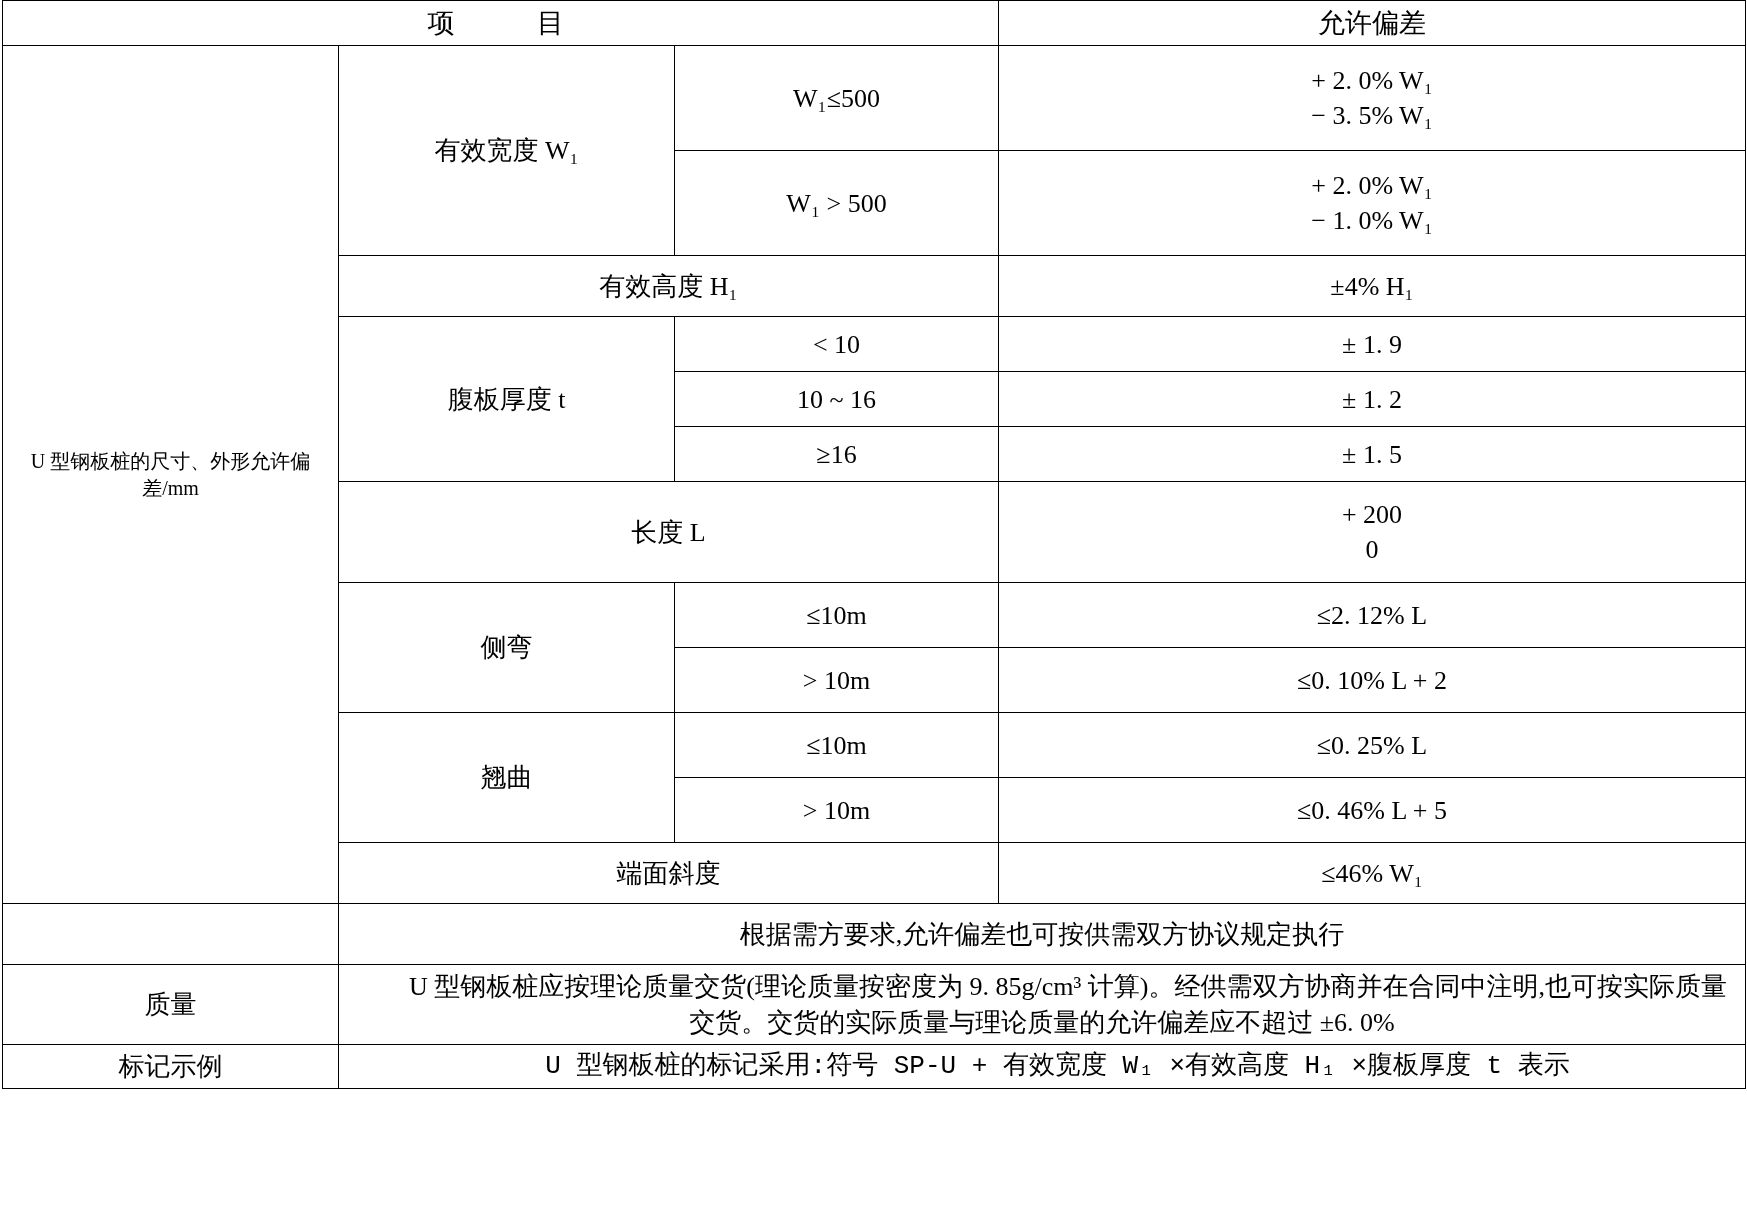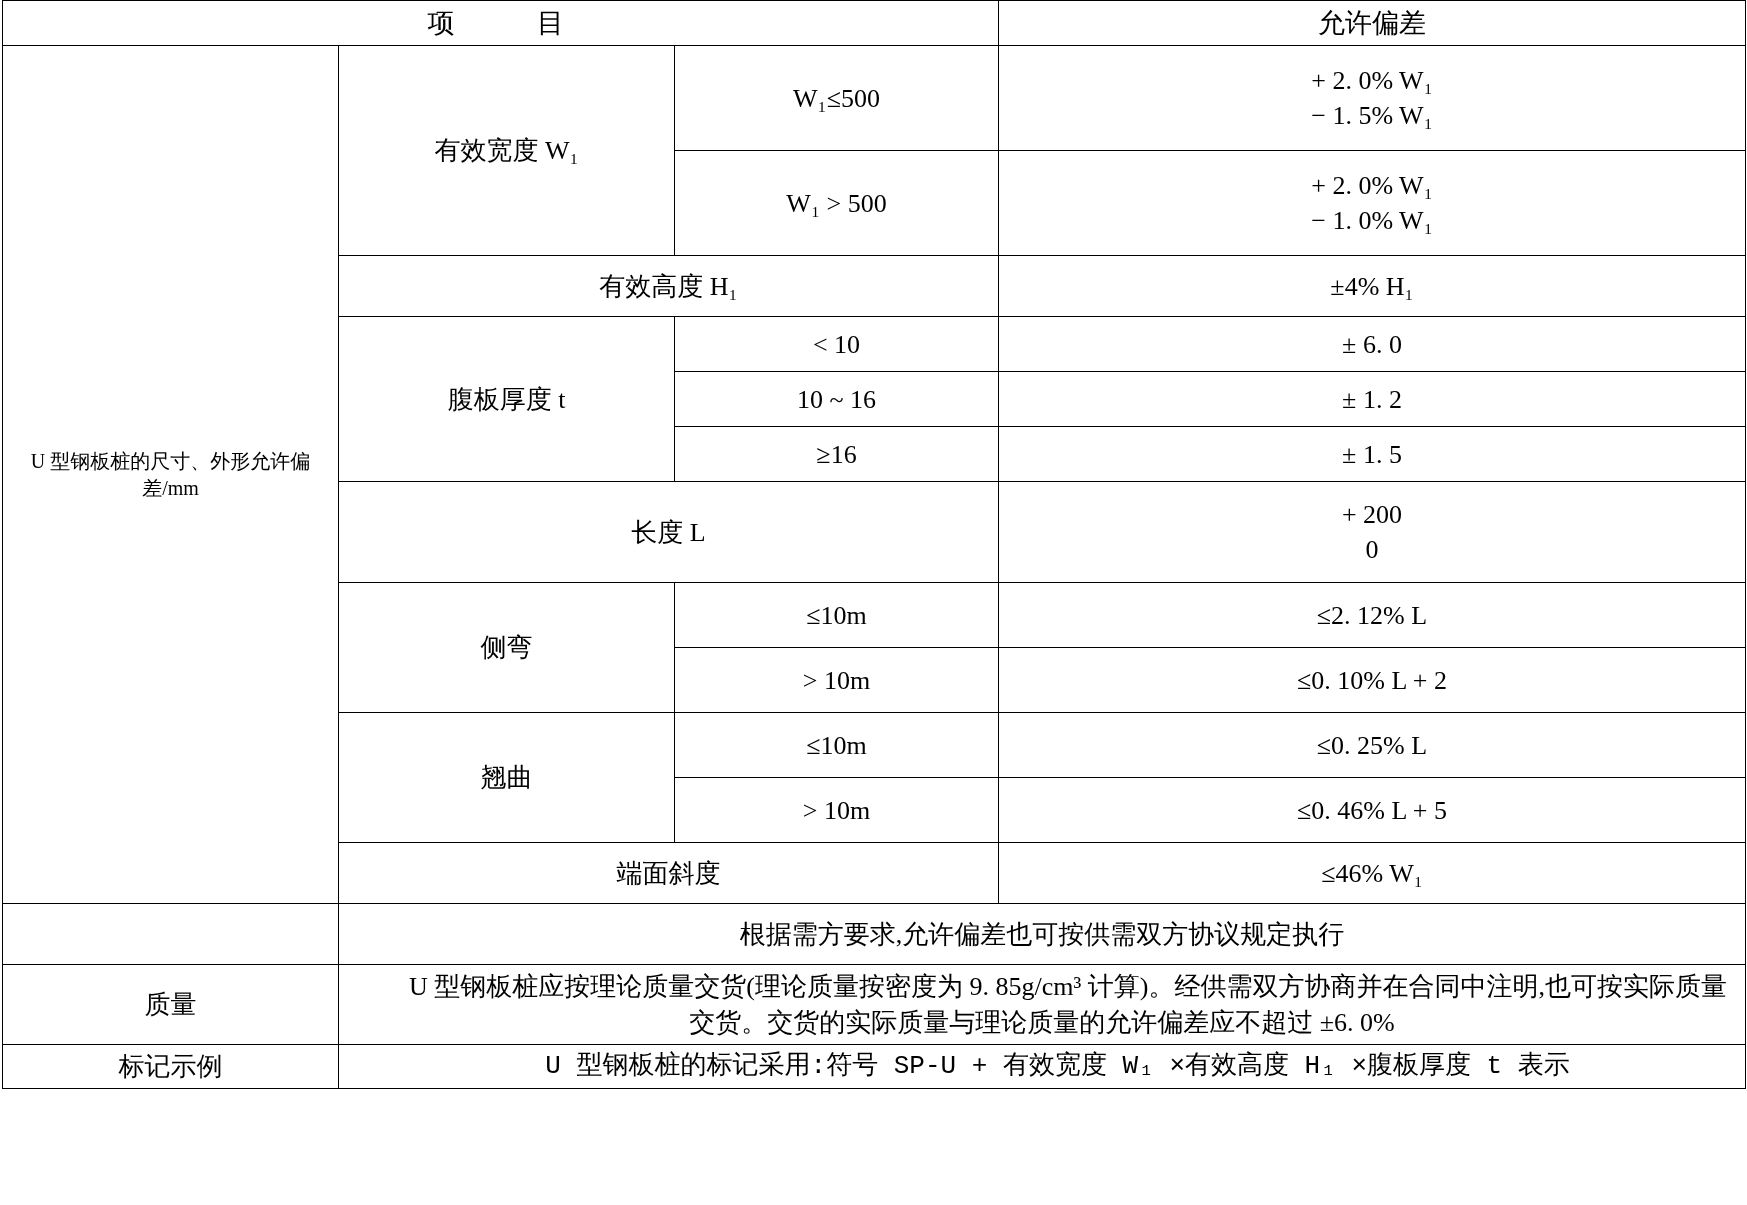--- a/index.html
+++ b/index.html
@@ -67,41 +67,41 @@
       </tr>
 
       <tr>
         <td class="no-left rowlabel" rowspan="12">
           <span>U 型钢板桩的尺寸、外形允许偏差/mm</span>
         </td>
         <td rowspan="2">有效宽度 W₁</td>
         <td style="height:96px">W₁≤500</td>
         <td class="no-right two-line">
           <div>+ 2. 0% W₁</div>
-          <div>− 1. 5% W₁</div>
+          <div>− 3. 5% W₁</div>
         </td>
       </tr>
 
       <tr>
         <td style="height:96px">W₁ &gt; 500</td>
         <td class="no-right two-line">
           <div>+ 2. 0% W₁</div>
           <div>− 1. 0% W₁</div>
         </td>
       </tr>
 
       <tr>
         <td colspan="2" style="height:52px">有效高度 H₁</td>
         <td class="no-right">±4% H₁</td>
       </tr>
 
       <tr>
         <td rowspan="3">腹板厚度 t</td>
         <td style="height:46px">&lt; 10</td>
-        <td class="no-right">± 6. 0</td>
+        <td class="no-right">± 1. 9</td>
       </tr>
       <tr>
         <td style="height:46px">10 ~ 16</td>
         <td class="no-right">± 1. 2</td>
       </tr>
       <tr>
         <td style="height:46px">≥16</td>
         <td class="no-right">± 1. 5</td>
       </tr>
 

